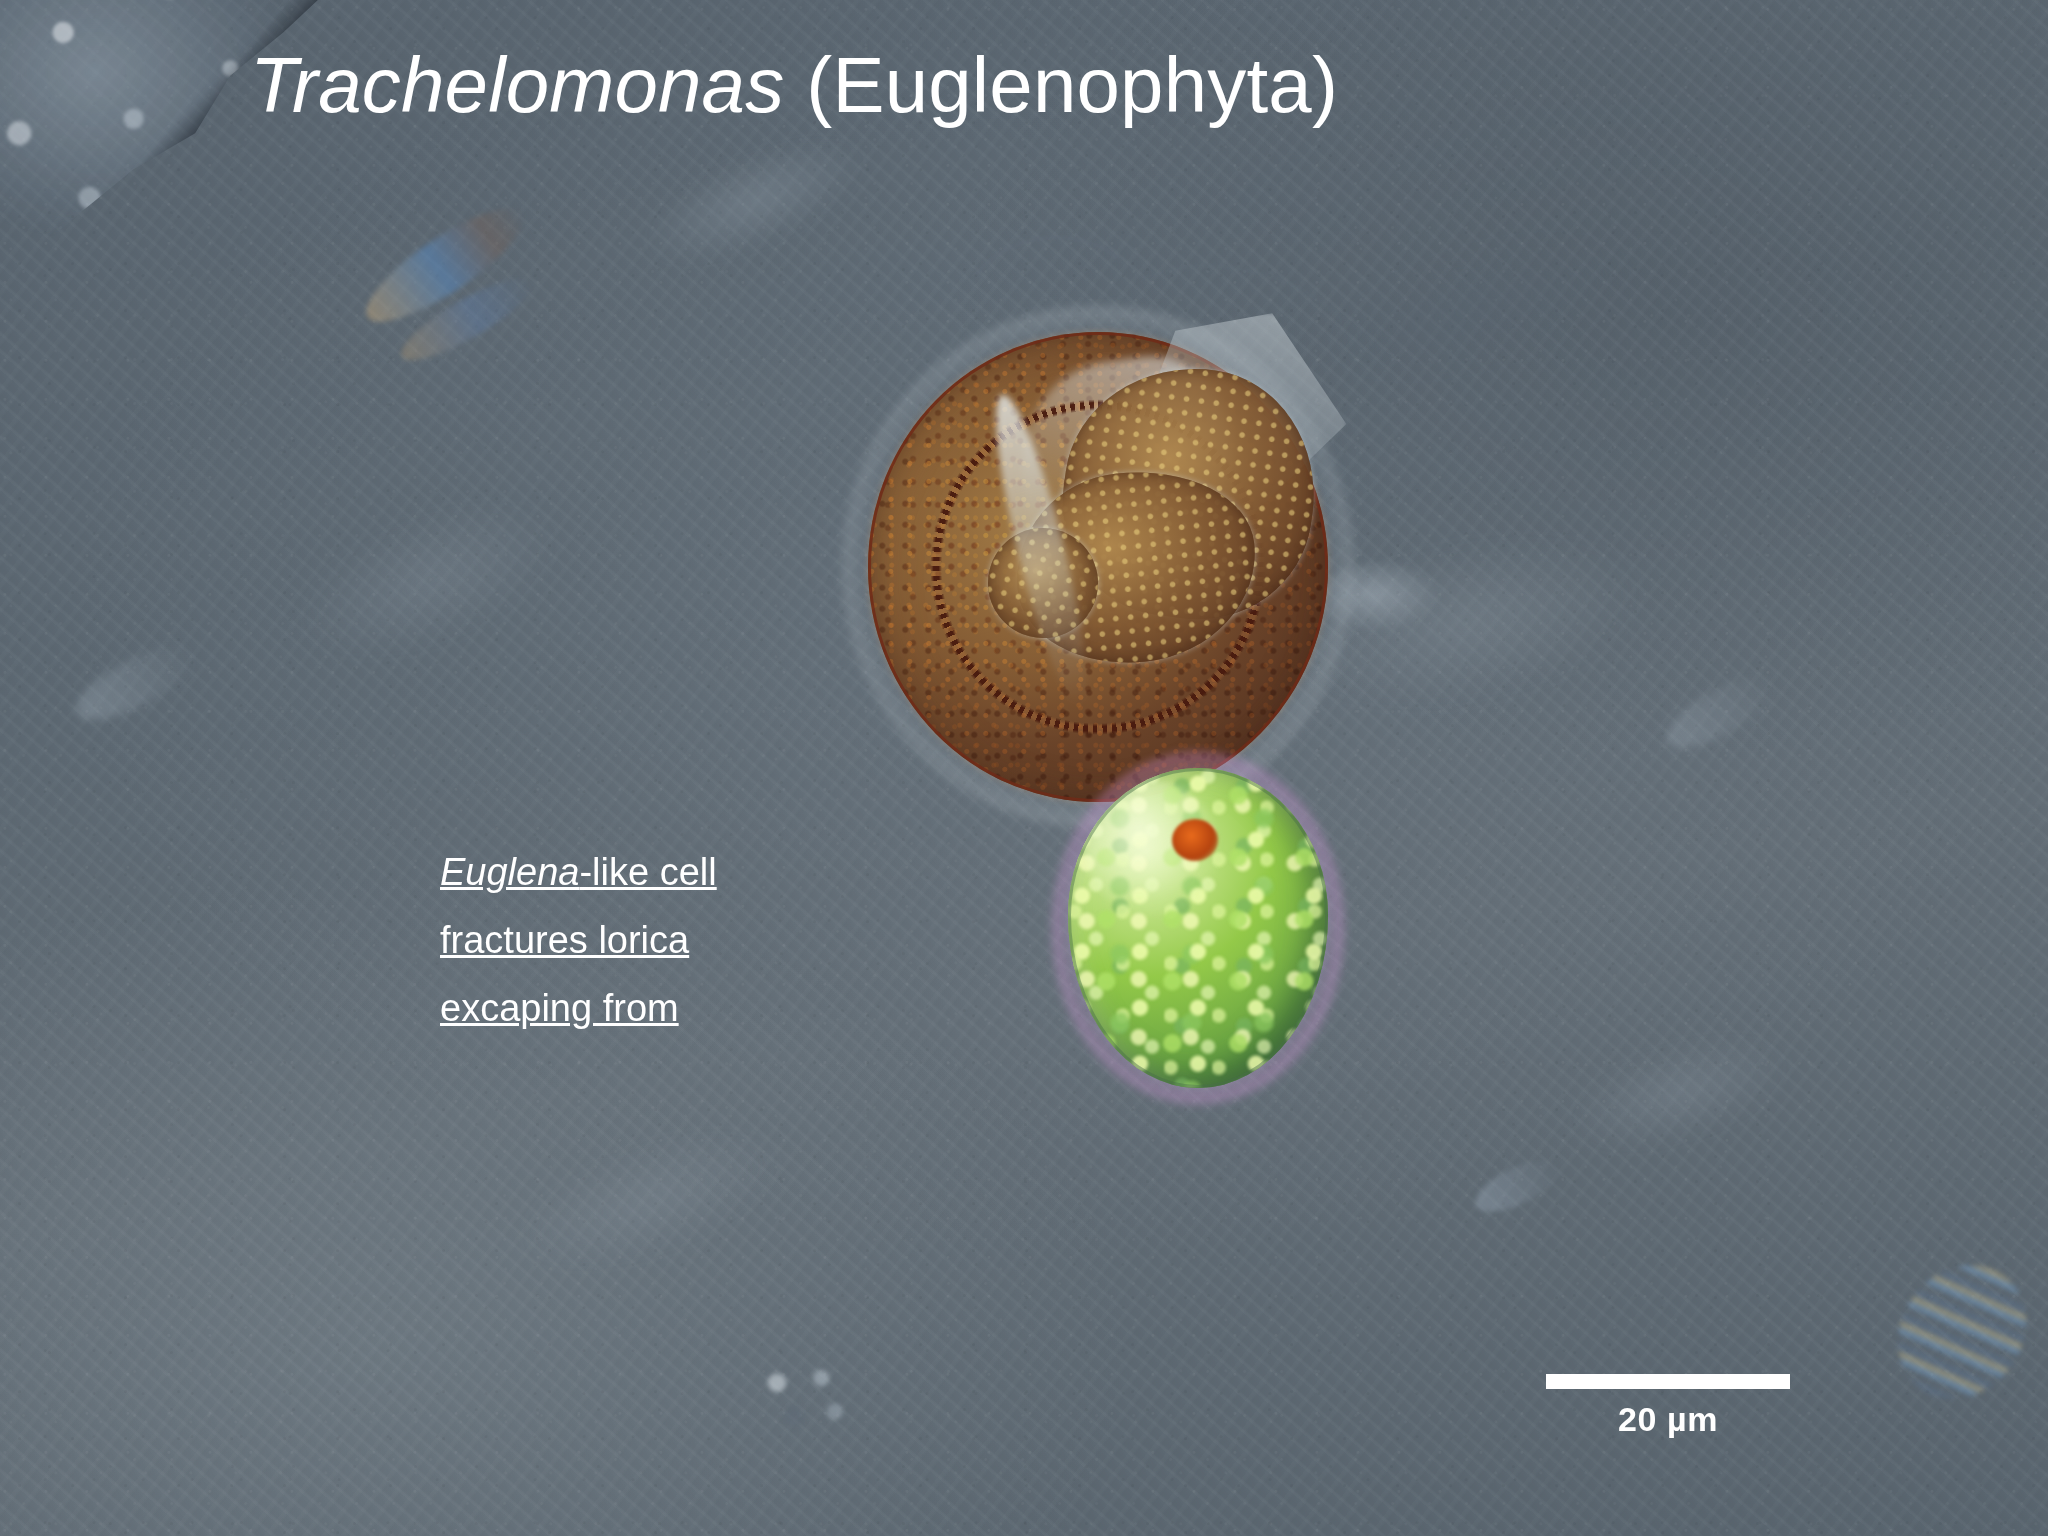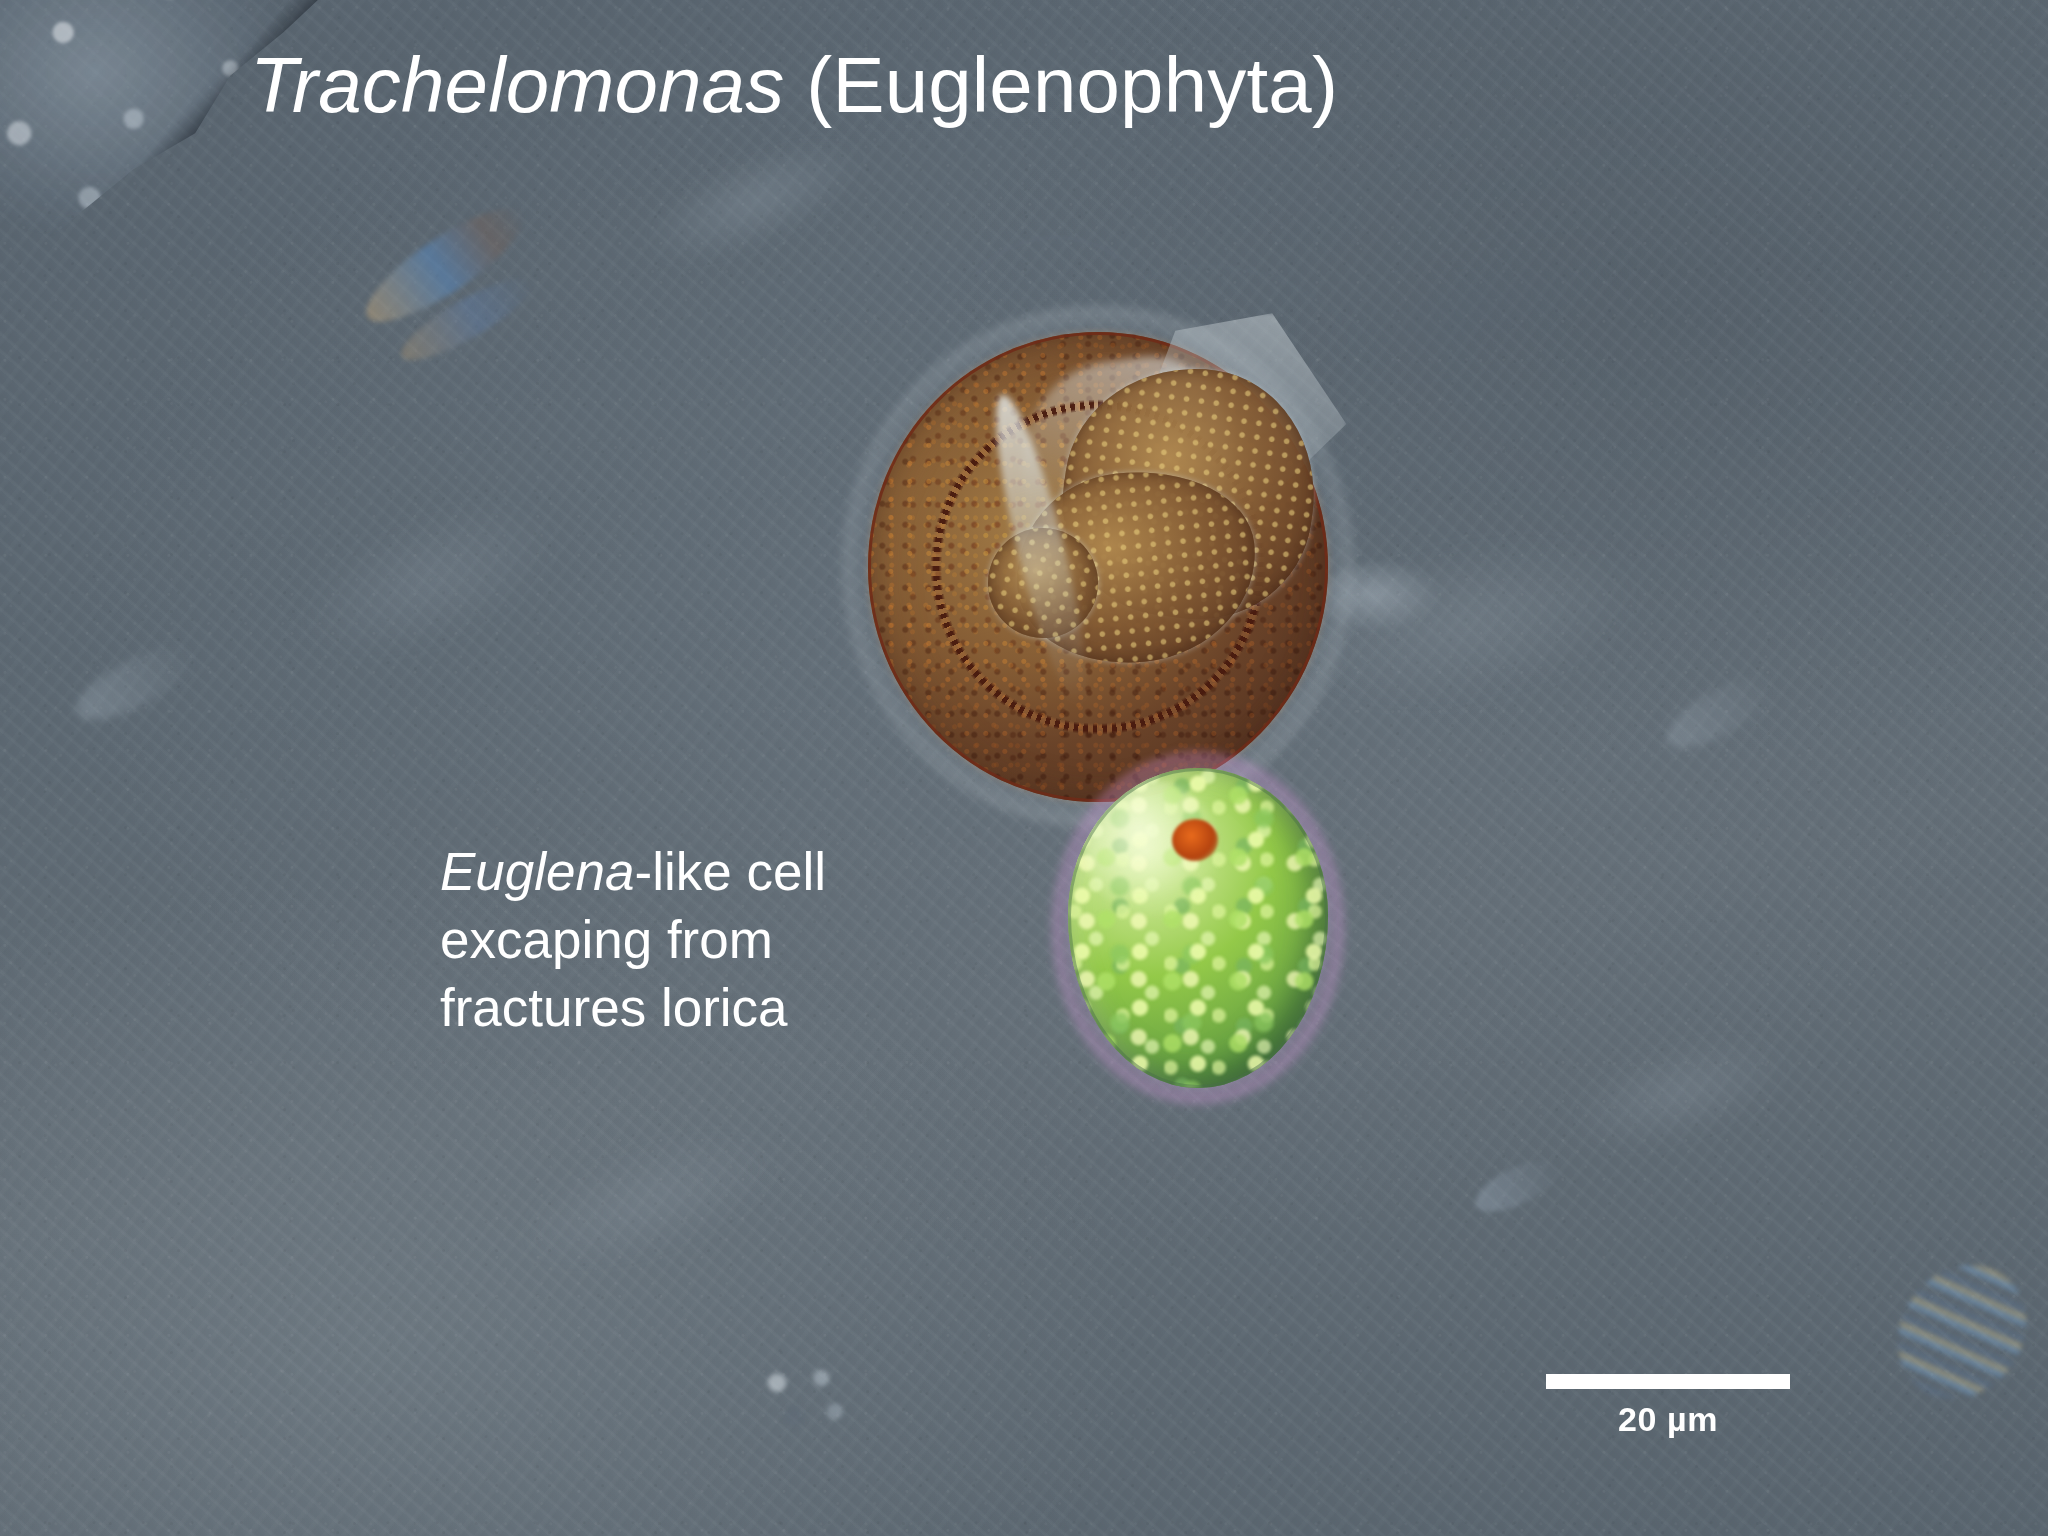--- a/index.html
+++ b/index.html
@@ -301,23 +301,24 @@
     white-space: nowrap;
     letter-spacing: 0.2px;
   }
   .title .genus { font-style: italic; }
   .title .group { font-style: normal; }
 
   .caption {
     position: absolute;
     left: 440px;
     top: 838px;
-    font-size: 53px;
+    font-size: 38px;
     line-height: 68px;
     color: #ffffff;
+    text-decoration: underline;
   }
   .caption .sp { font-style: italic; }
 
   .scalebar-group {
     position: absolute;
     left: 1546px;
     top: 1374px;
     width: 244px;
   }
   .scalebar {
@@ -437,22 +438,22 @@
       <div class="cell-rim"></div>
     </div>
   </div>
 
   <div class="title">
     <span class="genus">Trachelomonas</span><span class="group"> (Euglenophyta)</span>
   </div>
 
   <div class="caption">
     <div><span class="sp">Euglena</span><span>-like cell</span></div>
+    <div>fractures lorica</div>
     <div>excaping from</div>
-    <div>fractures lorica</div>
   </div>
 
   <div class="scalebar-group">
     <div class="scalebar"></div>
     <div class="scalebar-label">20 µm</div>
   </div>
 
 </div>
 
 </body></html>

